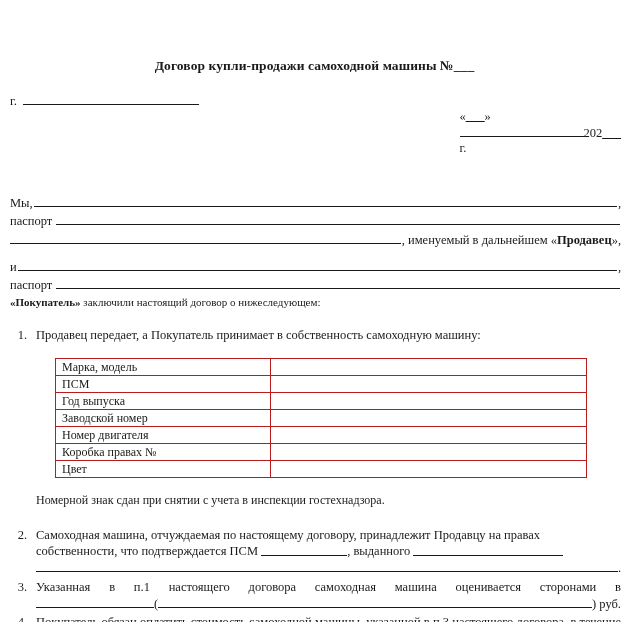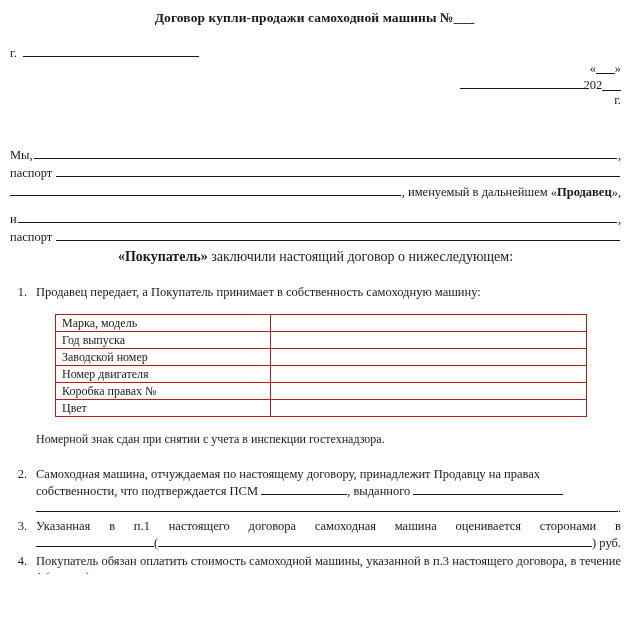--- a/index.html
+++ b/index.html
@@ -15,20 +15,21 @@
     font-family: "Liberation Serif", "DejaVu Serif", serif;
     color: #1a1a1a;
     position: relative;
   }
   .page {
     position: relative;
     width: 629px;
     height: 574px;
     padding: 0;
     box-sizing: border-box;
+    margin-top: 48px;
   }
 
   
   .doc-title {
     text-align: center;
     font-weight: bold;
     font-size: 13.5px;
     letter-spacing: 0.1px;
     margin: 11px 0 0 0;
     padding: 0 8px;
@@ -38,36 +39,35 @@
   
   .cityrow {
     display: flex;
     align-items: baseline;
     margin: 18px 0 0 0;
     padding: 0 8px 0 10px;
     font-size: 12.5px;
   }
   .cityrow .city-label { white-space: pre; }
   .cityrow .spacer { flex: 1 1 auto; }
-  .cityrow .date-group { white-space: pre; text-align: right; }
+  .cityrow .date-group { white-space: pre; }
 
   .ul {
     display: inline-block;
     border-bottom: 1.3px solid #1a1a1a;
     height: 0.95em;
     vertical-align: baseline;
   }
 
   
   .parties {
     margin: 24px 0 0 0;
     padding: 0 8px 0 10px;
     font-size: 12.5px;
     line-height: 1.42;
-    text-align: center;
   }
   .pline {
     display: flex;
     align-items: baseline;
     white-space: nowrap;
   }
   .pline .lbl { flex: 0 0 auto; }
   .pline .fill {
     flex: 1 1 auto;
     border-bottom: 1.3px solid #1a1a1a;
@@ -83,21 +83,21 @@
   }
   .pline-right .fill {
     flex: 1 1 auto;
     border-bottom: 1.3px solid #1a1a1a;
     height: 0.92em;
     margin-right: 1px;
   }
   .gap-line { height: 9px; }
 
   .buyer-final {
-    font-size: 14px;
+    font-size: 11px;
     line-height: 1.42;
     margin-top: 0px;
   }
   b.party { font-weight: bold; }
 
   
   .clause {
     display: flex;
     font-size: 12.5px;
     line-height: 1.33;
@@ -221,20 +221,24 @@
   <div class="clause clause-1">
     <span class="num">1.</span>
     <span class="body">Продавец передает, а Покупатель принимает в собственность самоходную машину:</span>
   </div>
 
   <div class="spec-table-wrap">
     <table class="spec">
       <tbody>
         <tr>
           <td class="key">Марка, модель</td>
+          <td class="val"></td>
+        </tr>
+        <tr>
+          <td class="key">ПСМ</td>
           <td class="val"></td>
         </tr>
         <tr>
           <td class="key">Год выпуска</td>
           <td class="val"></td>
         </tr>
         <tr>
           <td class="key">Заводской номер</td>
           <td class="val"></td>
         </tr>

